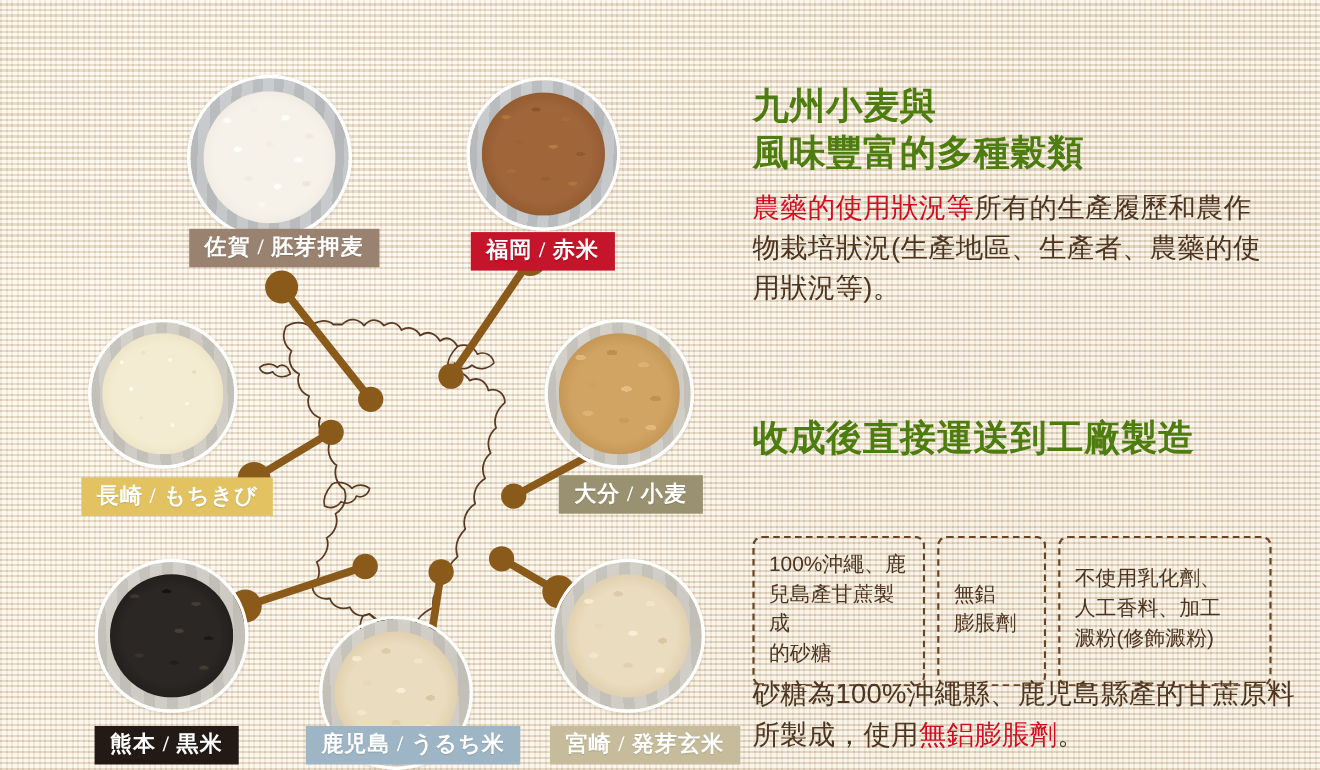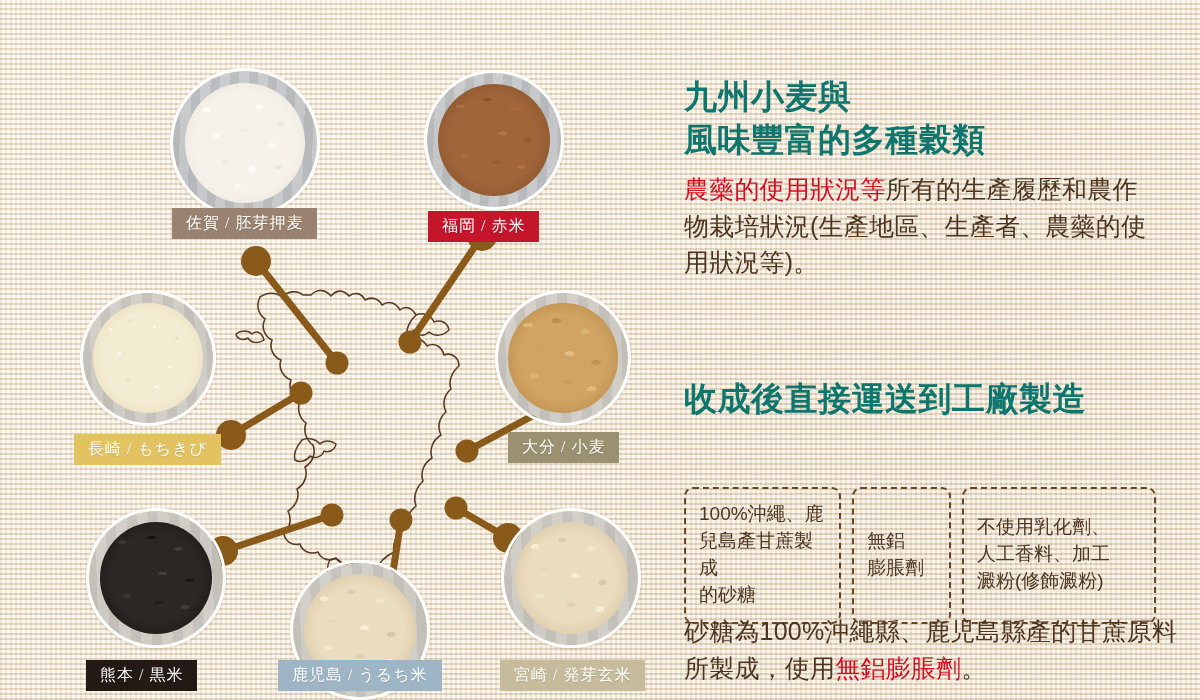--- a/index.html
+++ b/index.html
@@ -163,42 +163,42 @@
       radial-gradient(ellipse 7px 4px at 50% 74%, #e2d1b0 60%, rgba(0,0,0,0) 62%),
       radial-gradient(ellipse 7px 4px at 76% 78%, #f7ecd6 60%, rgba(0,0,0,0) 62%),
       radial-gradient(circle at 50% 50%, #eadcbe 55%, #cfbb96 100%);
   }
 
   
   .region-label {
     position: absolute;
     color: #ffffff;
     font-family: "Liberation Serif", "DejaVu Serif", serif;
-    font-weight: normal;
-    font-size: 16px;
+    font-weight: bold;
+    font-size: 20px;
     letter-spacing: 1px;
     line-height: 1;
     padding: 7px 14px 8px 14px;
     white-space: nowrap;
     text-shadow: 0 1px 1px rgba(0,0,0,0.13);
   }
 
   
   #right-col {
     position: absolute;
     left: 684px;
     top: 0;
     width: 500px;
     height: 700px;
   }
 
   .heading {
     font-family: "Liberation Serif", "DejaVu Serif", serif;
     font-weight: bold;
-    color: #0f766e;
+    color: #4d7c0f;
     font-size: 33px;
     line-height: 1.29;
     letter-spacing: 0.5px;
   }
 
   .body-text {
     font-family: "Liberation Sans", "DejaVu Sans", sans-serif;
     color: #4d3520;
     font-size: 25px;
     line-height: 1.46;

